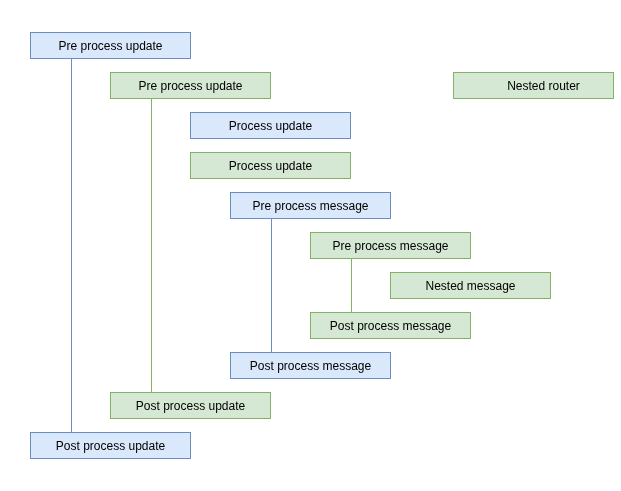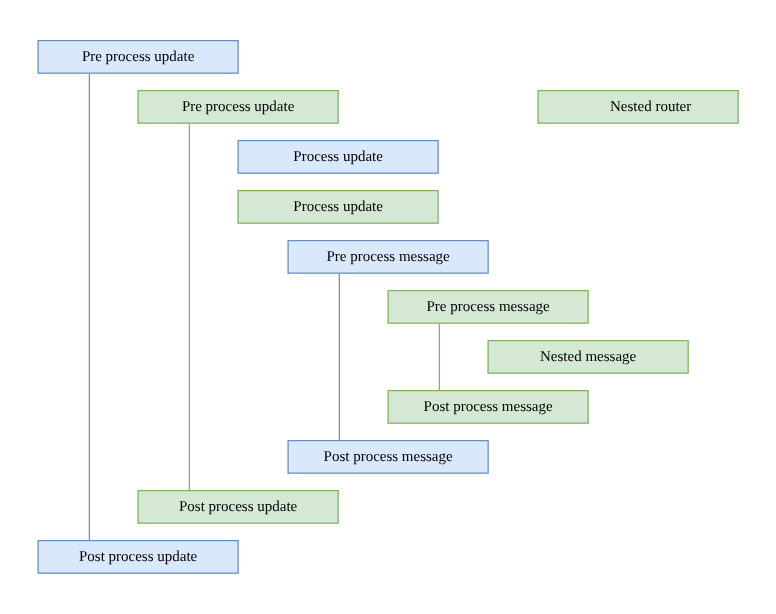--- a/index.html
+++ b/index.html
@@ -1,21 +1,21 @@
 <!DOCTYPE html>
 <html style="--blue-fill: #dae8fc; --blue-stroke: #6c8ebf; --green-fill: #d5e8d4; --green-stroke: #82b366;"><head>
 <meta charset="utf-8">
 <style>
   html, body { margin: 0; padding: 0; background: #ffffff; }
   #canvas {
     position: relative;
     width: 621px;
     height: 491px;
     background: #ffffff;
-    font-family: Liberation Serif, serif;
+    font-family: Liberation Sans, sans-serif;
     overflow: hidden;
   }
   .node {
     position: absolute;
     width: 161px;
     height: 27px;
     box-sizing: border-box;
     border: 1px solid;
     display: flex;
     align-items: center;
@@ -40,21 +40,21 @@
   .n2  { left: 190px; top: 112px; }
   .n3  { left: 190px; top: 152px; }
   .n4  { left: 230px; top: 192px; }
   .n5  { left: 310px; top: 232px; }
   .n6  { left: 390px; top: 272px; }
   .n7  { left: 310px; top: 312px; }
   .n8  { left: 230px; top: 352px; }
   .n9  { left: 110px; top: 392px; }
   .n10 { left: 30px;  top: 432px; }
   .n11 { left: 430px; top: 32px; }
-  .n12 { left: 430px; top: 72px; padding-left: 20px; }
+  .n12 { left: 453px; top: 72px; padding-left: 20px; }
   
   .c0 { left: 71px;  top: 59px;  height: 373px; }
   .c1 { left: 151px; top: 99px;  height: 293px; }
   .c2 { left: 271px; top: 219px; height: 133px; }
   .c3 { left: 351px; top: 259px; height: 53px; }
 </style>
 </head>
 <body>
 
 <div id="canvas" style="background: rgb(255, 255, 255);">

